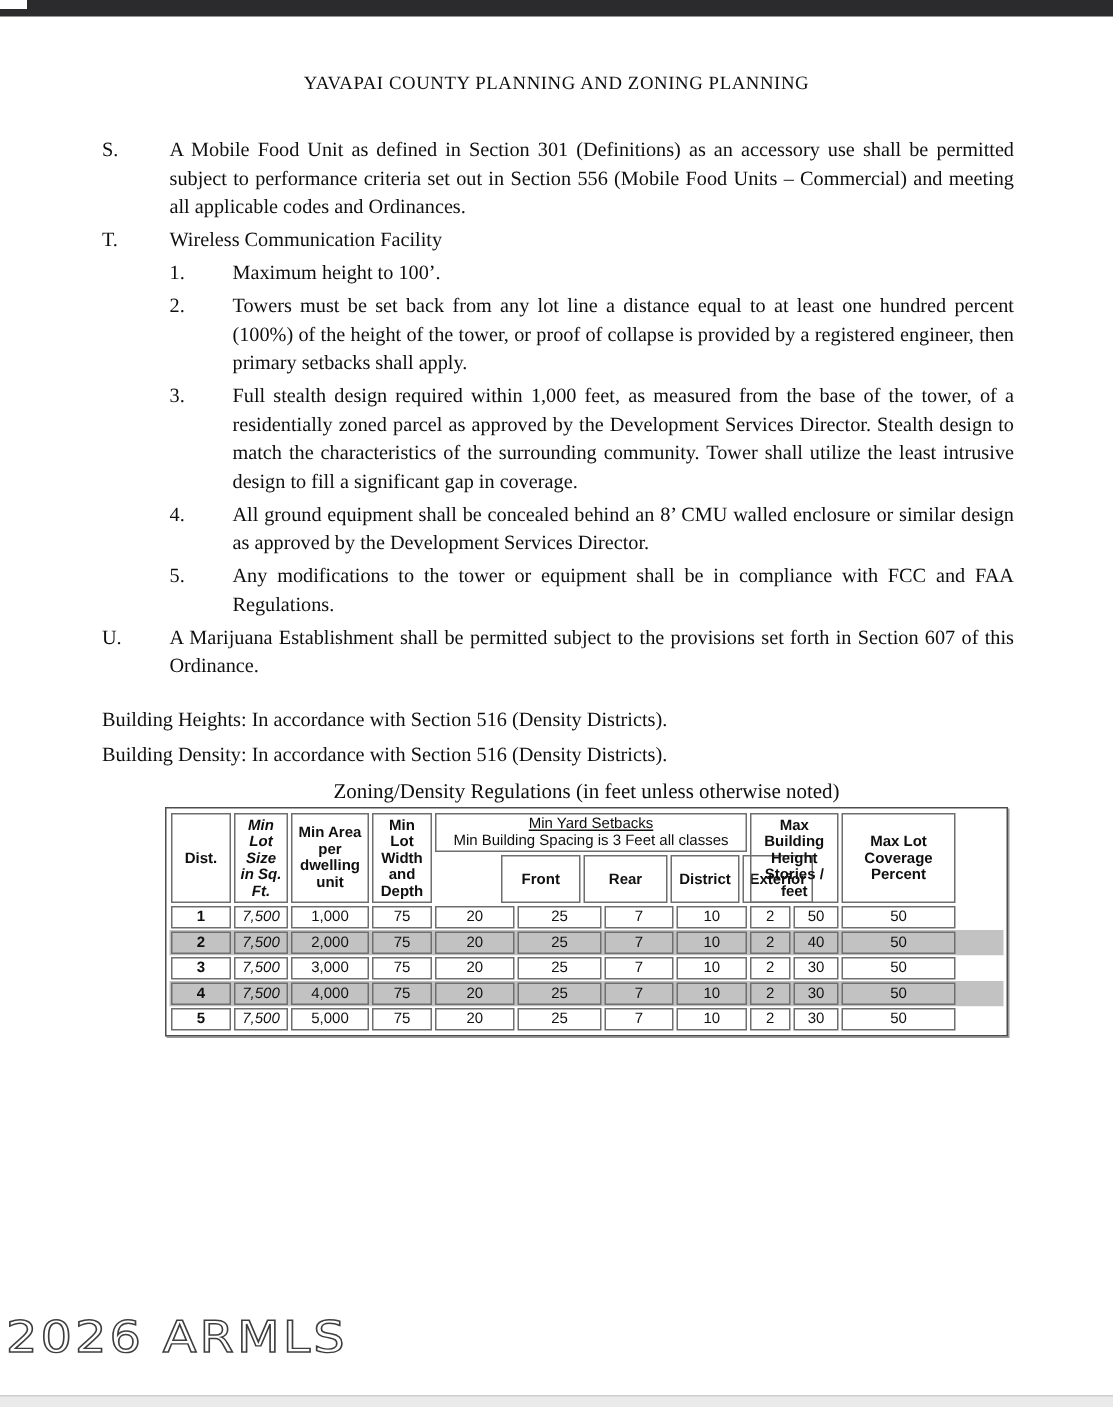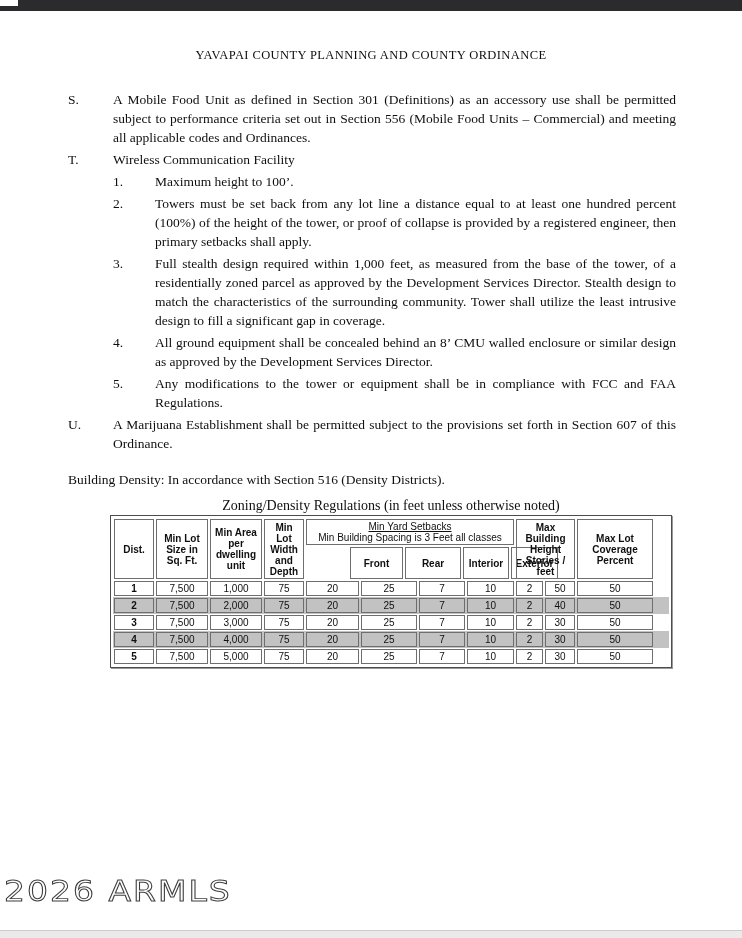--- a/index.html
+++ b/index.html
@@ -43,21 +43,21 @@
     font-size:10px;font-weight:normal;line-height:11px;
   }
   .group-top .ul{text-decoration:underline;}
   .zsub{display:flex;flex:1;margin-left:44px;}
   .zrow{display:flex;padding:1px 0;}
   .zrow .zc{height:15px;font-size:10px;line-height:13px;padding:0;}
   .white{background:#ffffff;}
   .gray{background:#c2c2c2;}
   .b{font-weight:bold;}
   .c0{width:40px;flex-shrink:0;}
-  .c1{width:52px;flex-shrink:0;}
+  .c1{width:36px;flex-shrink:0;font-style:italic;}
   .c2{width:52px;flex-shrink:0;}
   .c3{width:40px;flex-shrink:0;}
   .c4{width:53px;flex-shrink:0;}
   .c5{width:56px;flex-shrink:0;}
   .c6{width:46px;flex-shrink:0;}
   .c7{width:47px;flex-shrink:0;}
   .c8{width:27px;flex-shrink:0;}
   .c9{width:30px;flex-shrink:0;}
   .c10{width:76px;flex-shrink:0;}
   .ch{width:59px;flex-shrink:0;}
@@ -77,21 +77,21 @@
   }
 </style>
 </head>
 <body>
 
 <div class="page">
 
   <div class="top-bar"></div>
   <div class="top-notch"></div>
 
-  <div class="doc-title">YAVAPAI COUNTY PLANNING AND COUNTY ORDINANCE</div>
+  <div class="doc-title">YAVAPAI COUNTY PLANNING AND ZONING PLANNING</div>
 
   <div class="content">
 
     <div class="para">
       <div class="plabel">S.</div>
       <div class="ptext">A Mobile Food Unit as defined in Section 301 (Definitions) as an accessory use shall be permitted subject to performance criteria set out in Section 556 (Mobile Food Units – Commercial) and meeting all applicable codes and Ordinances.</div>
     </div>
 
     <div class="para">
       <div class="plabel">T.</div>
@@ -120,20 +120,21 @@
         <div class="itext">Any modifications to the tower or equipment shall be in compliance with FCC and FAA Regulations.</div>
       </div>
     </div>
 
     <div class="para">
       <div class="plabel">U.</div>
       <div class="ptext">A Marijuana Establishment shall be permitted subject to the provisions set forth in Section 607 of this Ordinance.</div>
     </div>
 
     <div class="notes">
+      <div class="note">Building Heights: In accordance with Section 516 (Density Districts).</div>
       <div class="note">Building Density: In accordance with Section 516 (Density Districts).</div>
     </div>
 
     <div class="table-wrap">
       <div class="ttitle">Zoning/Density Regulations (in feet unless otherwise noted)</div>
 
       <div class="ztable">
 
         <div class="zhead">
           <div class="zc hc c0">Dist.</div>
@@ -141,21 +142,21 @@
           <div class="zc hc c2">Min Area per dwelling unit</div>
           <div class="zc hc c3">Min Lot Width and Depth</div>
           <div class="zgroup">
             <div class="group-top">
               <span class="ul">Min Yard Setbacks</span>
               <span>Min Building Spacing is 3 Feet all classes</span>
             </div>
             <div class="zsub">
               <div class="zc hc c4">Front</div>
               <div class="zc hc c5">Rear</div>
-              <div class="zc hc c6">Interior</div>
+              <div class="zc hc c6">District</div>
               <div class="zc hc c7">Exterior</div>
             </div>
           </div>
           <div class="zc hc ch">Max Building Height Stories / feet</div>
           <div class="zc hc c10">Max Lot Coverage Percent</div>
         </div>
 
         <div class="zrow white">
           <div class="zc c0 b">1</div>
           <div class="zc c1">7,500</div>

